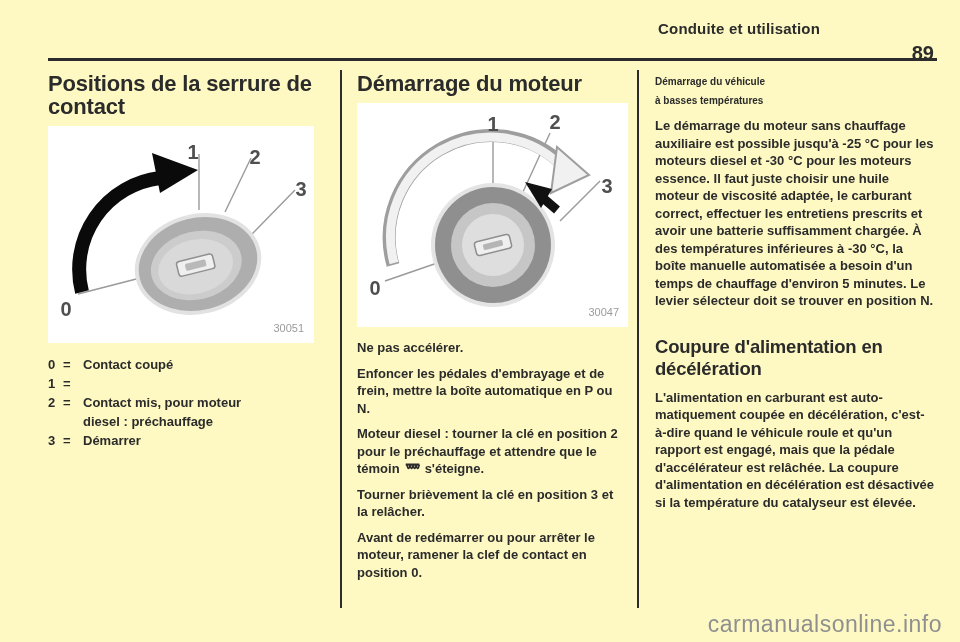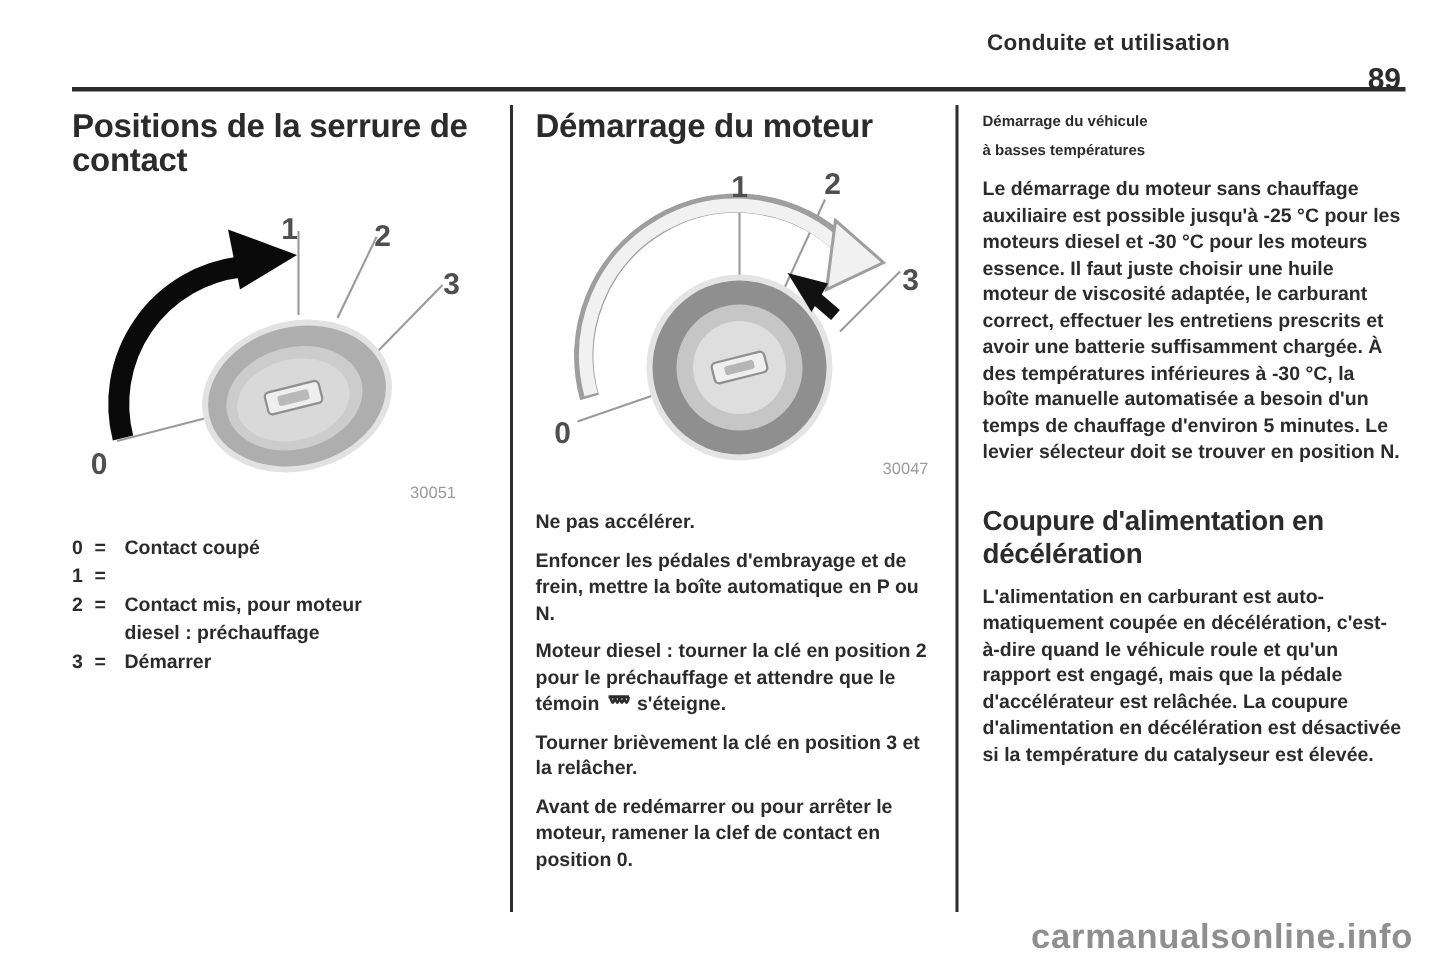--- a/index.html
+++ b/index.html
@@ -1,17 +1,17 @@
 <!DOCTYPE html>
 <html><head>
 <meta charset="utf-8">
 <style>
   html,body { margin:0; padding:0; background:#000; }
   .page {
-    position:relative; width:960px; height:642px; background:#ffffff;
+    position:relative; width:960px; height:642px; background:#fef9c3;
     overflow:hidden; color:#2b2b2b;
     font-family:"Liberation Sans", sans-serif; font-weight:bold;
   }
   .header-title { position:absolute; left:658px; top:20px; font-size:15px; letter-spacing:.2px; }
   .page-num    { position:absolute; right:26px; top:20px; font-size:20px;margin-top:22px; }
   .rule { position:absolute; left:48px; right:23px; top:58px; height:3px; background:#2c2c2c; }
   .divider { position:absolute; top:70px; width:2px; height:538px; background:#2c2c2c; }
   .d1 { left:340px; } .d2 { left:637px; }
 
   .col { position:absolute; top:72px; }
@@ -30,21 +30,21 @@
   .fig-id { font:11px "Liberation Sans", sans-serif; fill:#9b9b9b; }
 
   .legend { margin-top:0; }
   .lrow { display:grid; grid-template-columns:15px 20px 1fr; padding-right:46px;
           font-size:13px; line-height:19px; }
   .lkey { } .leq { }
 
   .glow-icon { vertical-align:-1px; margin:0 4px; color:#2b2b2b; }
 
   .watermark { position:absolute; right:18px; bottom:4px; font-size:23px;
-               font-weight:bold; color:#8f8f8f; letter-spacing:.5px; }
+               font-weight:normal; color:#8f8f8f; letter-spacing:.5px; }
 </style>
 </head>
 <body>
 
 <div class="page">
 
   <span class="header-title">Conduite et utilisation</span>
   <span class="page-num">89</span>
   <div class="rule"></div>
   <div class="divider d1"></div>

